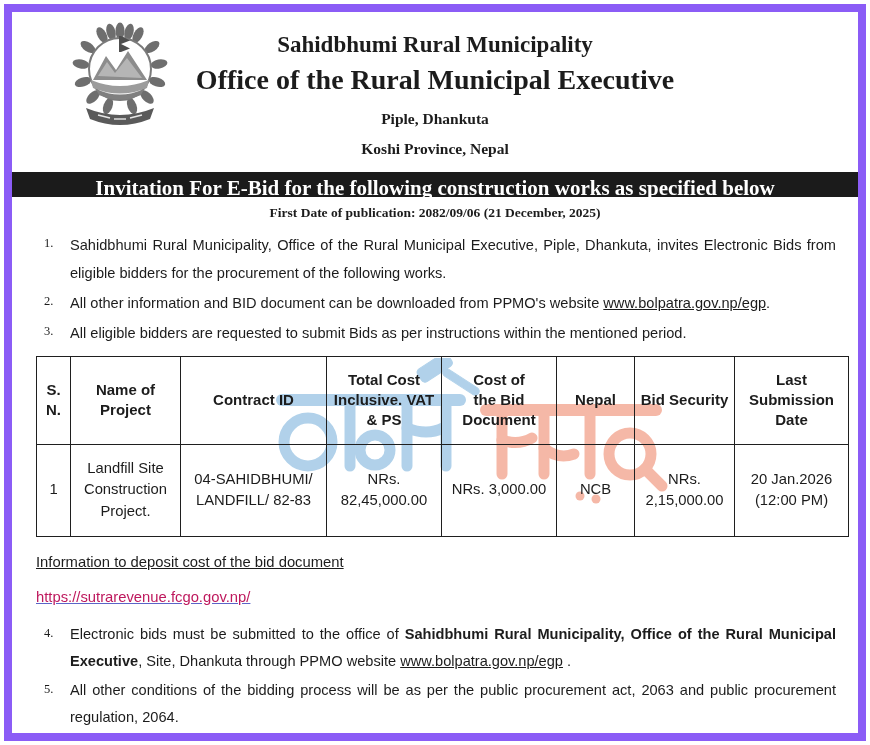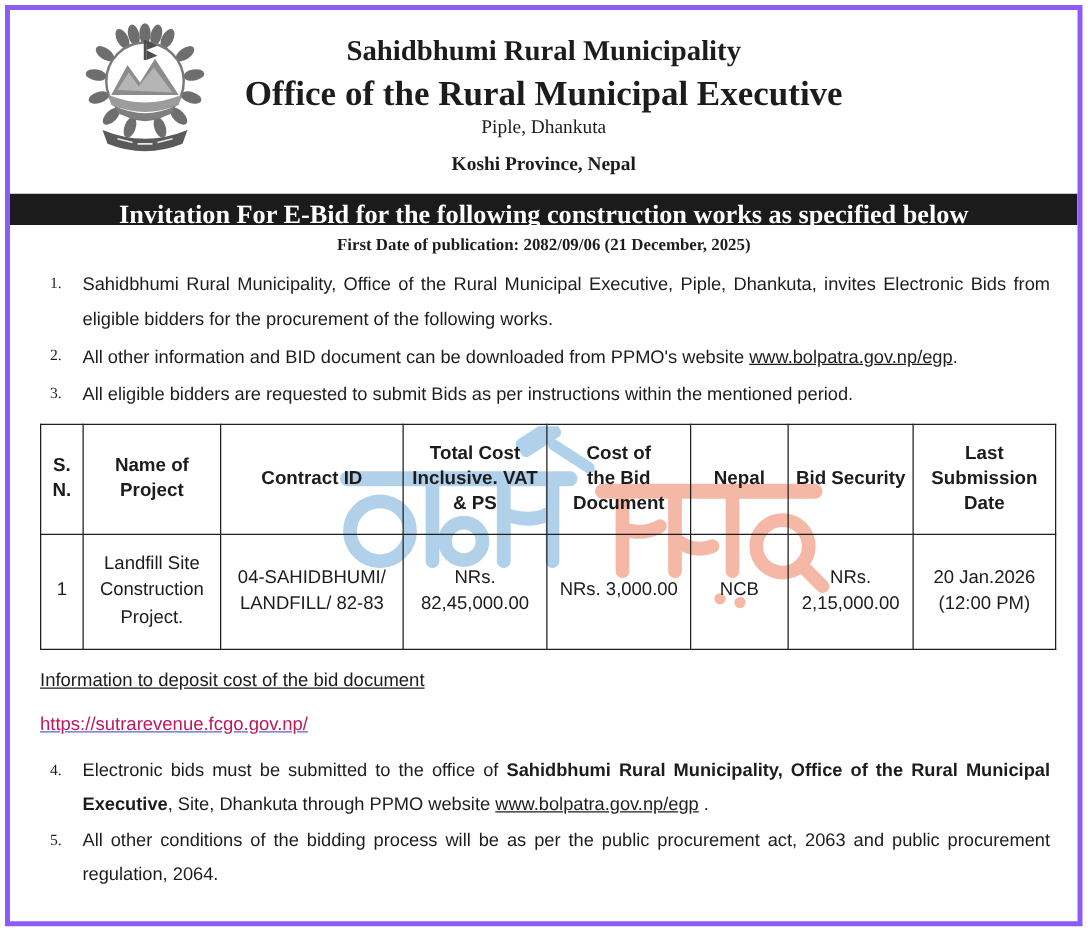--- a/index.html
+++ b/index.html
@@ -1,30 +1,30 @@
 <!DOCTYPE html>
 <html><head>
 <meta charset="utf-8">
 <style>
   * { margin:0; padding:0; box-sizing:border-box; }
   html,body { width:870px; height:745px; background:#ffffff; }
   body { font-family:"Liberation Sans","DejaVu Sans",sans-serif; color:#1c1c1c; position:relative; overflow:hidden; }
 
   .page {
     position:absolute; left:4px; top:4px; width:862px; height:737px;
-    border:4px solid #8b5cf6; background:#ffffff; overflow:hidden;
+    border:8px solid #8b5cf6; background:#ffffff; overflow:hidden;
   }
 
   
   .header { position:relative; padding-top:20px; text-align:center; }
   .logo { position:absolute; left:58px; top:6px; width:100px; height:118px; }
   .serif { font-family:"Liberation Serif","DejaVu Serif",serif; }
   .h-muni  { font-size:23px; font-weight:bold; line-height:1.15; }
   .h-office{ font-size:28px; font-weight:bold; line-height:1.15; margin-top:6px; }
-  .h-city  { font-size:15.5px; font-weight:normal; }
+  .h-city  { font-size:15.5px; font-weight:bold; margin-top:13px; }
   .h-prov  { font-size:15.5px; font-weight:bold; margin-top:12px; }
 
   
   .banner {
     margin-top:14px; height:25px; background:#1b1b1b; color:#ffffff;
     font-family:"Liberation Serif","DejaVu Serif",serif;
     font-weight:bold; font-size:21px; line-height:33px; text-align:center;
   }
 
   .pubdate { text-align:center; margin-top:8px; font-size:13.5px; font-weight:bold;

